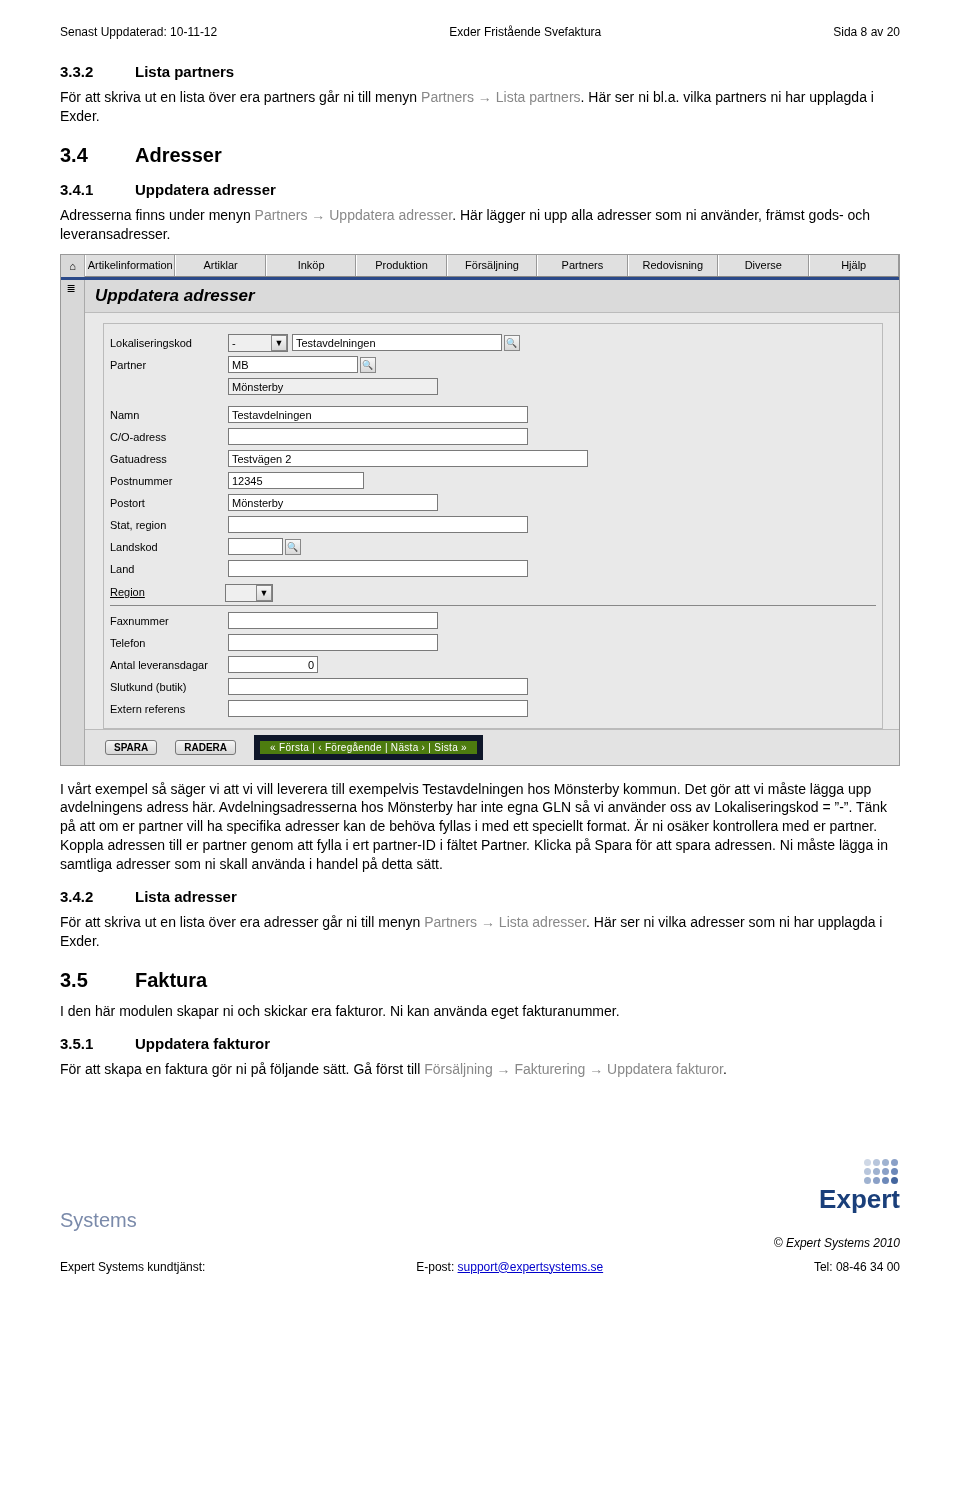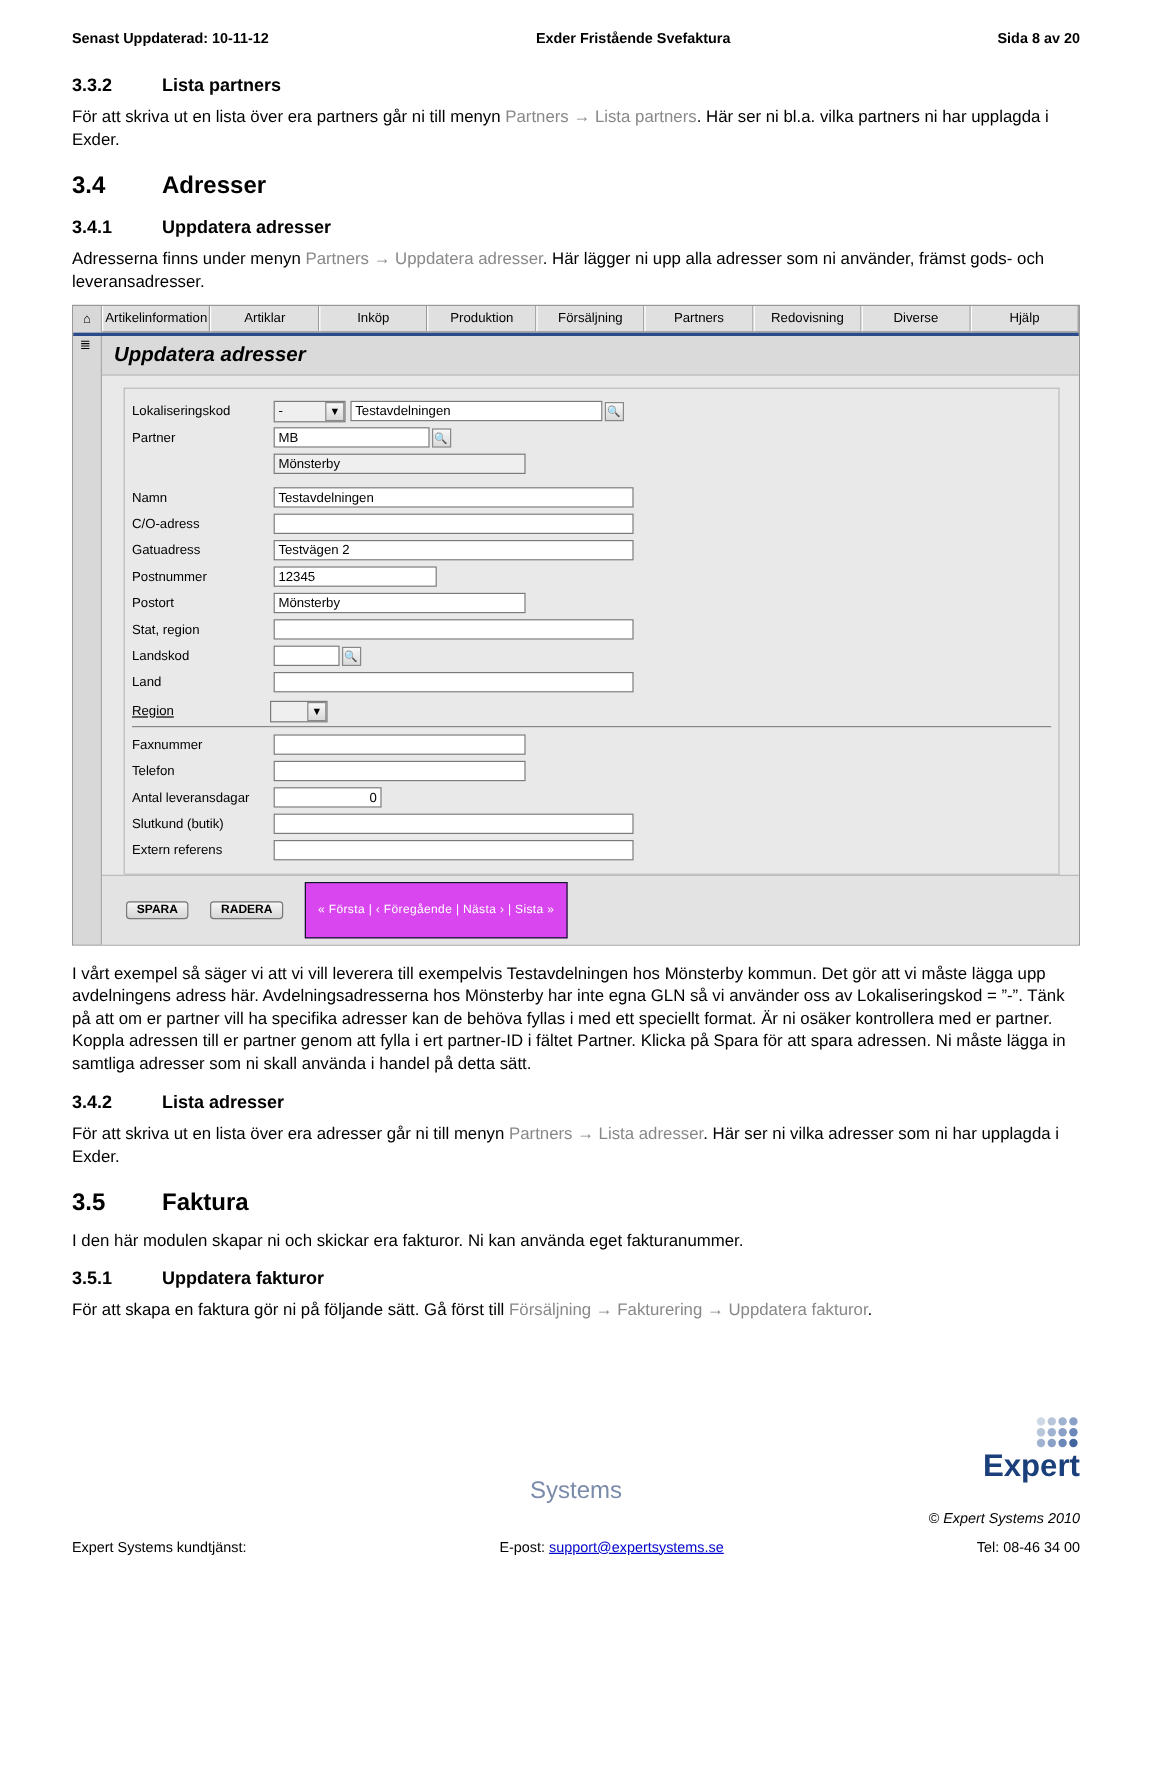--- a/index.html
+++ b/index.html
@@ -12,21 +12,20 @@
     width: 960px;
   }
   .page {
     padding: 25px 60px 40px 60px;
   }
   .header-row {
     display: flex;
     justify-content: space-between;
     font-size: 12px;
     margin-bottom: 24px;
-    font-weight: bold;
   }
   h2.sec {
     font-size: 20px;
     font-weight: bold;
     margin: 18px 0 10px 0;
   }
   h2.sec .num { display:inline-block; width:75px; }
   h3.sub {
     font-size: 15px;
     font-weight: bold;
@@ -173,23 +172,23 @@
     background: linear-gradient(#f6f6f6,#d6d6d6);
     border:1px solid #777;
     border-radius:3px;
     padding:1px 8px;
     font-size:10px;
     font-weight:bold;
     cursor:pointer;
   }
   .pager {
     color:#fff;
-    background:#d946ef;
-    border:1px solid #0f172a;
-    padding:17px 10px;
+    background:#4d7c0f;
+    border:6px solid #0f172a;
+    padding:1px 10px;
     font-size:10px;
     letter-spacing:0.3px;
   }
 
   .footer {
     margin-top: 80px;
     font-size: 12px;
   }
   .footer-logo {
     text-align:right;
@@ -287,21 +286,21 @@
           <div class="frow">
             <div class="flabel">Namn</div>
             <span class="fin" style="width:300px;">Testavdelningen</span>
           </div>
           <div class="frow">
             <div class="flabel">C/O-adress</div>
             <span class="fin" style="width:300px;"></span>
           </div>
           <div class="frow">
             <div class="flabel">Gatuadress</div>
-            <span class="fin" style="width:300px;">Testvägen 2</span>
+            <span class="fin" style="width:360px;">Testvägen 2</span>
           </div>
           <div class="frow">
             <div class="flabel">Postnummer</div>
             <span class="fin" style="width:136px;">12345</span>
           </div>
           <div class="frow">
             <div class="flabel">Postort</div>
             <span class="fin" style="width:210px;">Mönsterby</span>
           </div>
           <div class="frow">
@@ -387,21 +386,21 @@
           <span class="dot" style="background:#8aa0c7"></span>
         <span class="dot" style="background:#b8c6dc"></span>
           <span class="dot" style="background:#9fb2d0"></span>
           <span class="dot" style="background:#8aa0c7"></span>
           <span class="dot" style="background:#6c88b9"></span>
         <span class="dot" style="background:#9fb2d0"></span>
           <span class="dot" style="background:#8aa0c7"></span>
           <span class="dot" style="background:#6c88b9"></span>
           <span class="dot" style="background:#43659e"></span>
       </span><br>
-      <span class="logo-text"><span>Expert</span><span class="sys" style="display:block;text-align:center;margin-top:-6px;">Systems</span></span>
+      <span class="logo-text"><span>Expert</span><span class="sys" style="display:block;text-align:left;margin-top:-6px;">Systems</span></span>
     </div>
     <div class="footer-center">© Expert Systems 2010</div>
     <div class="footer-row">
       <span>Expert Systems kundtjänst:</span>
       <span>
         <span>E-post: </span><a class="link" href="#">support@expertsystems.se</a>
       </span>
       <span>Tel: 08-46 34 00</span>
     </div>
   </div>

